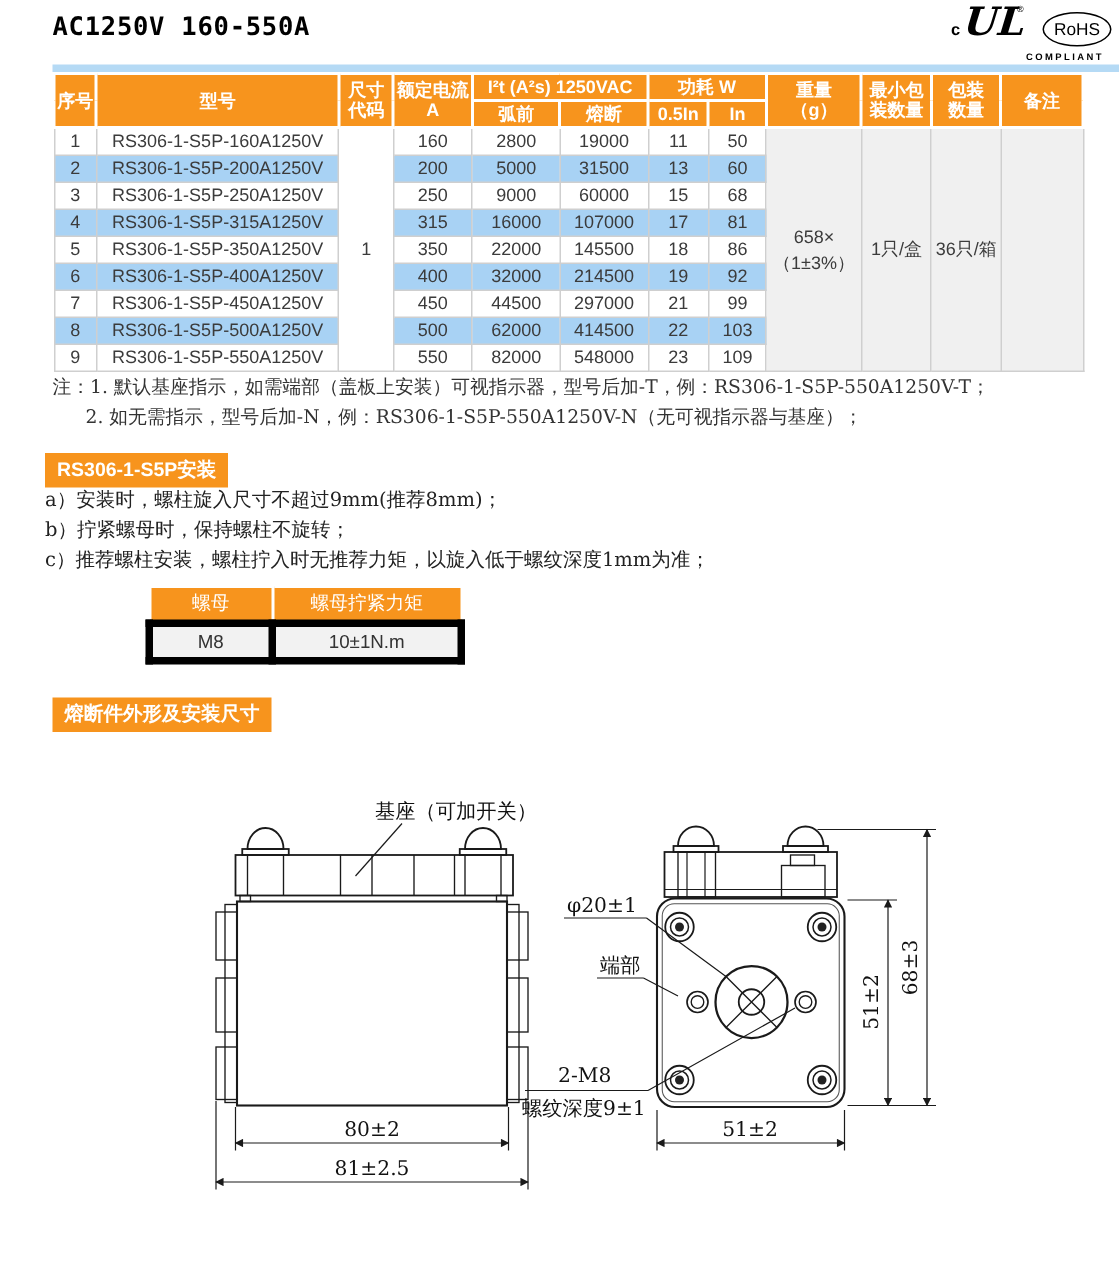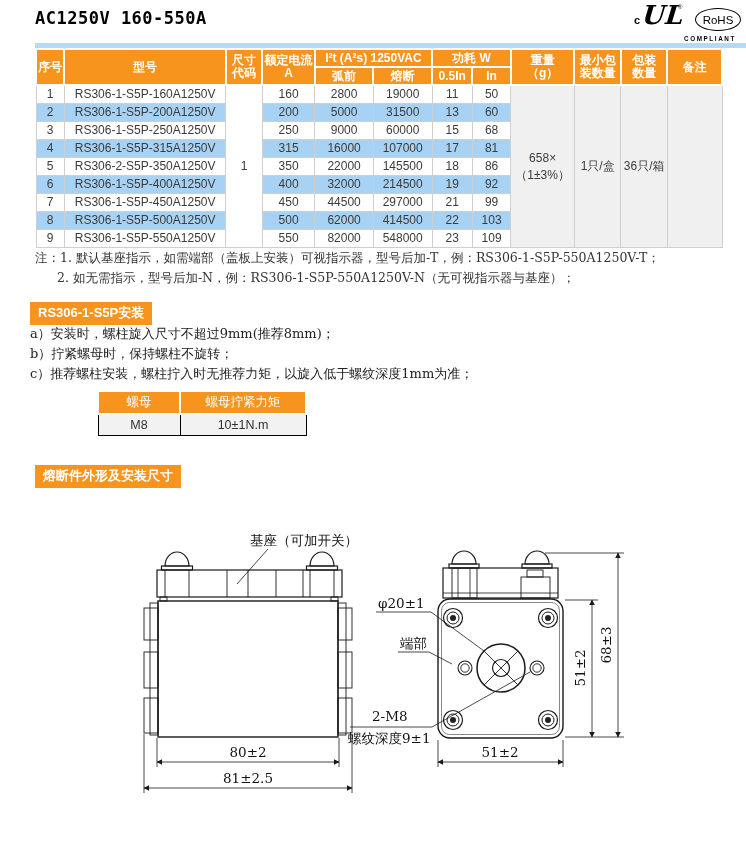--- a/index.html
+++ b/index.html
@@ -47,21 +47,21 @@
   .badge{background:#f7941d;color:#fff;font-weight:bold;font-size:13px;
          padding:2px 8px 3px 8px;white-space:nowrap;}
   .install-badge{left:30px;top:302px;}
   .install-list{left:30px;top:324px;font-family:"DejaVu Serif",serif;font-size:13px;
                 line-height:20px;color:#222;white-space:nowrap;}
 
   
   table.nut{left:97px;top:390px;position:absolute;border-collapse:collapse;font-size:12.5px;}
   table.nut th{background:#f7941d;color:#fff;font-weight:normal;border:2px solid #fff;
                height:21px;padding:0 6px;}
-  table.nut td{background:#f2f2f2;border:1px solid #000000;height:18px;text-align:center;
+  table.nut td{background:#f2f2f2;border:5px solid #000000;height:18px;text-align:center;
                color:#333;}
   .col-nut{width:68px;} .col-torque{width:112px;}
 
   .outline-title{left:35px;top:447px;font-weight:bold;font-size:14.5px;color:#000;}
   .outline-badge{left:35px;top:465px;}
 
   svg text{font-family:"DejaVu Serif",serif;font-size:13.5px;fill:#111;}
 </style>
 </head>
 <body>
@@ -183,21 +183,21 @@
       <td>4</td>
       <td class="model">RS306-1-S5P-315A1250V</td>
       <td>315</td>
       <td class="num-r">16000</td>
       <td class="num-r">107000</td>
       <td>17</td>
       <td>81</td>
     </tr>
     <tr>
       <td>5</td>
-      <td class="model">RS306-2-S5P-350A1250V</td>
+      <td class="model">RS306-1-S5P-350A1250V</td>
       <td>350</td>
       <td class="num-r">22000</td>
       <td class="num-r">145500</td>
       <td>18</td>
       <td>86</td>
     </tr>
     <tr class="hl">
       <td>6</td>
       <td class="model">RS306-1-S5P-400A1250V</td>
       <td>400</td>

